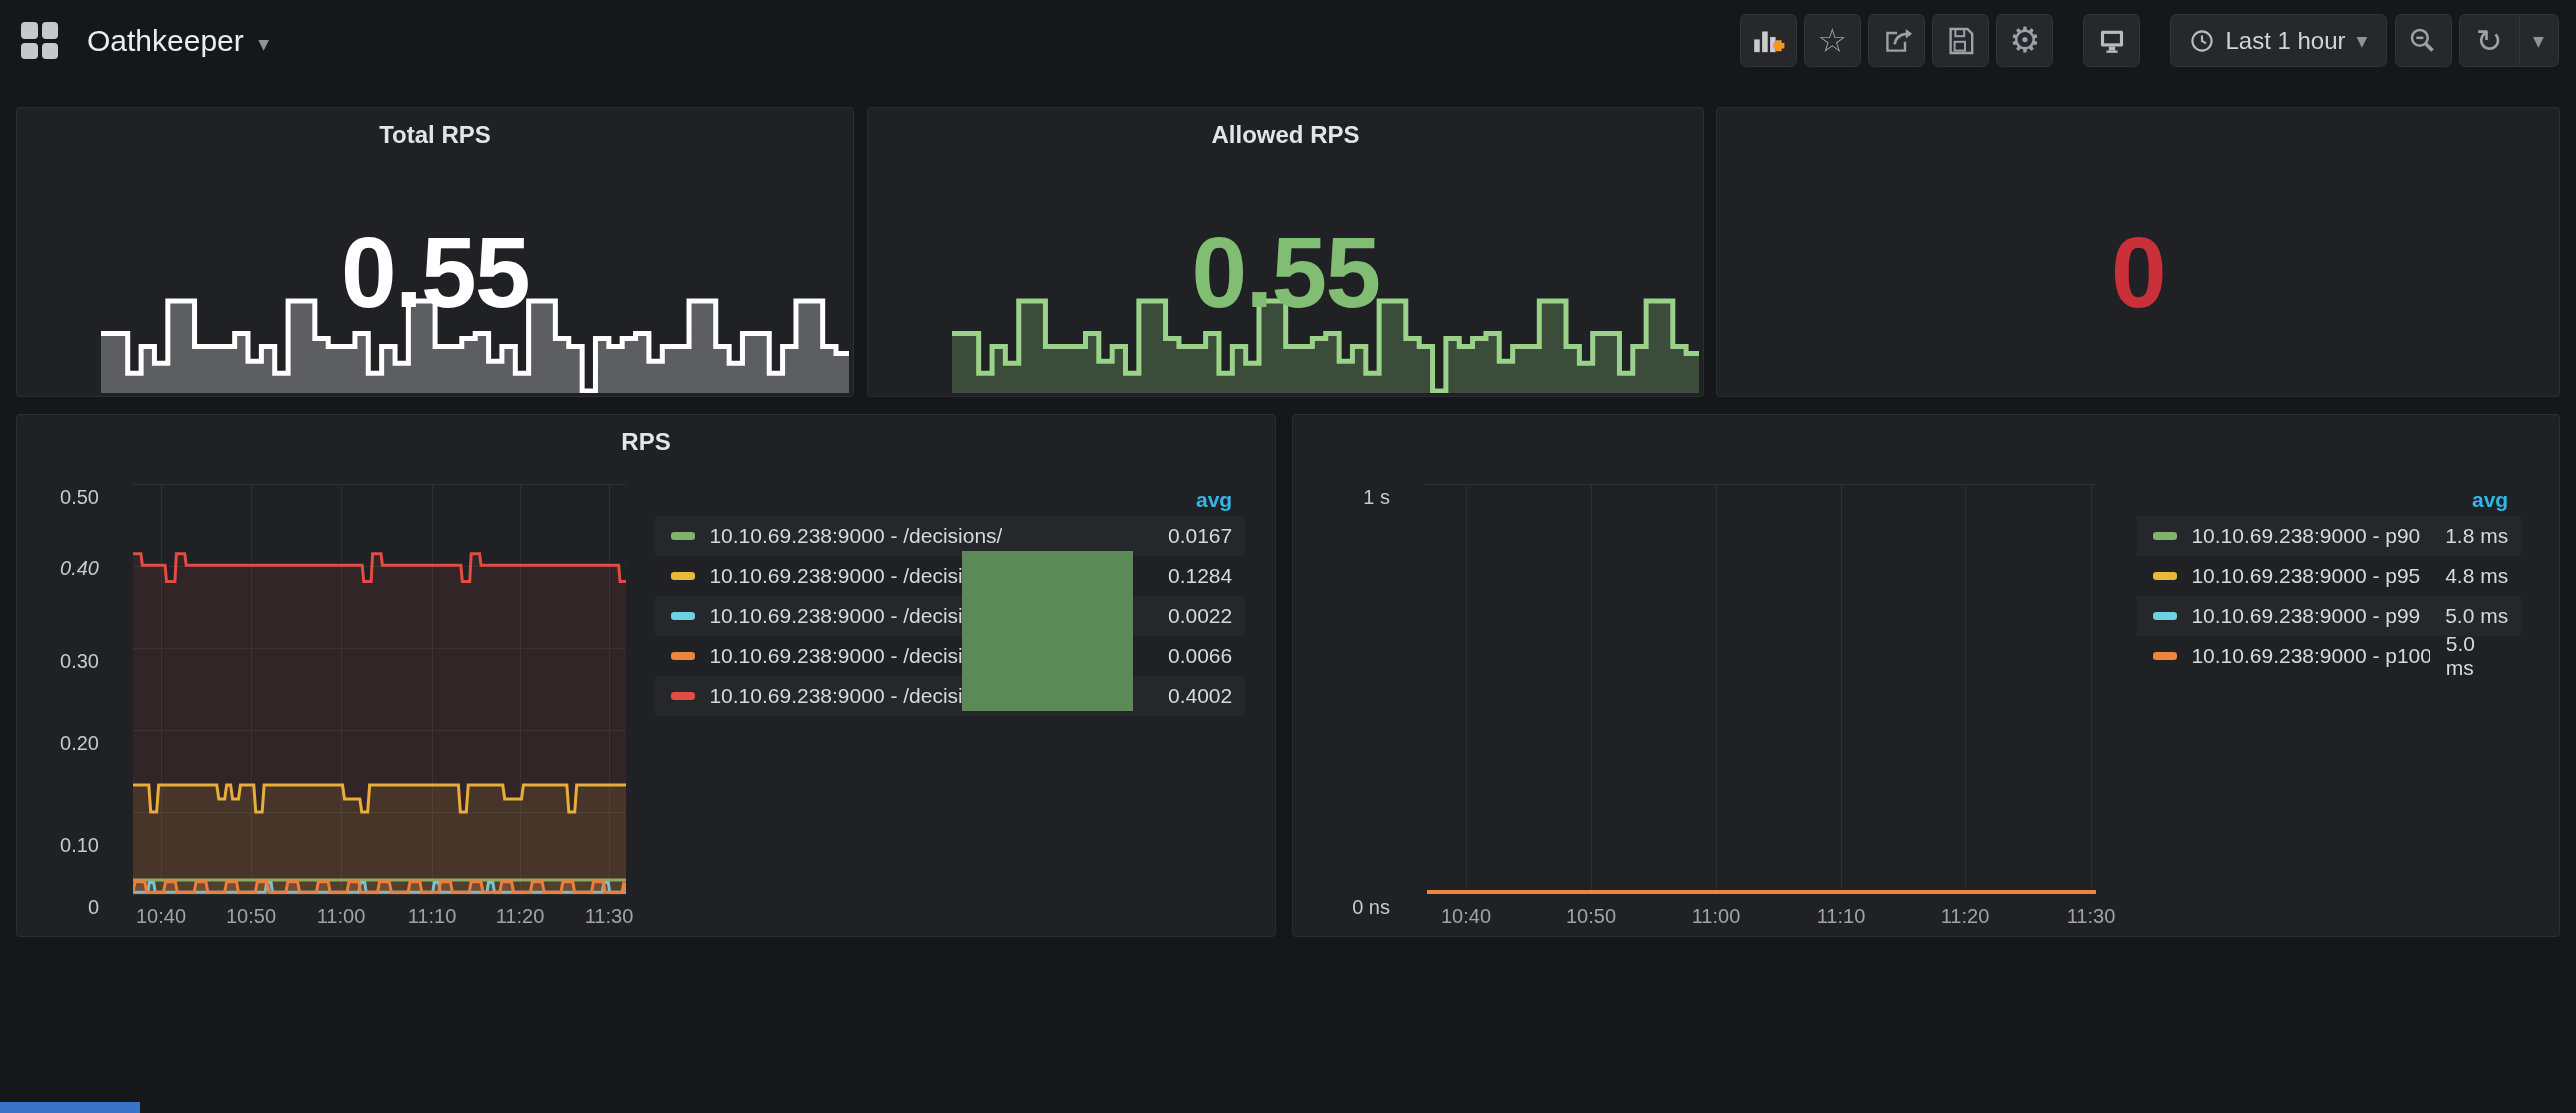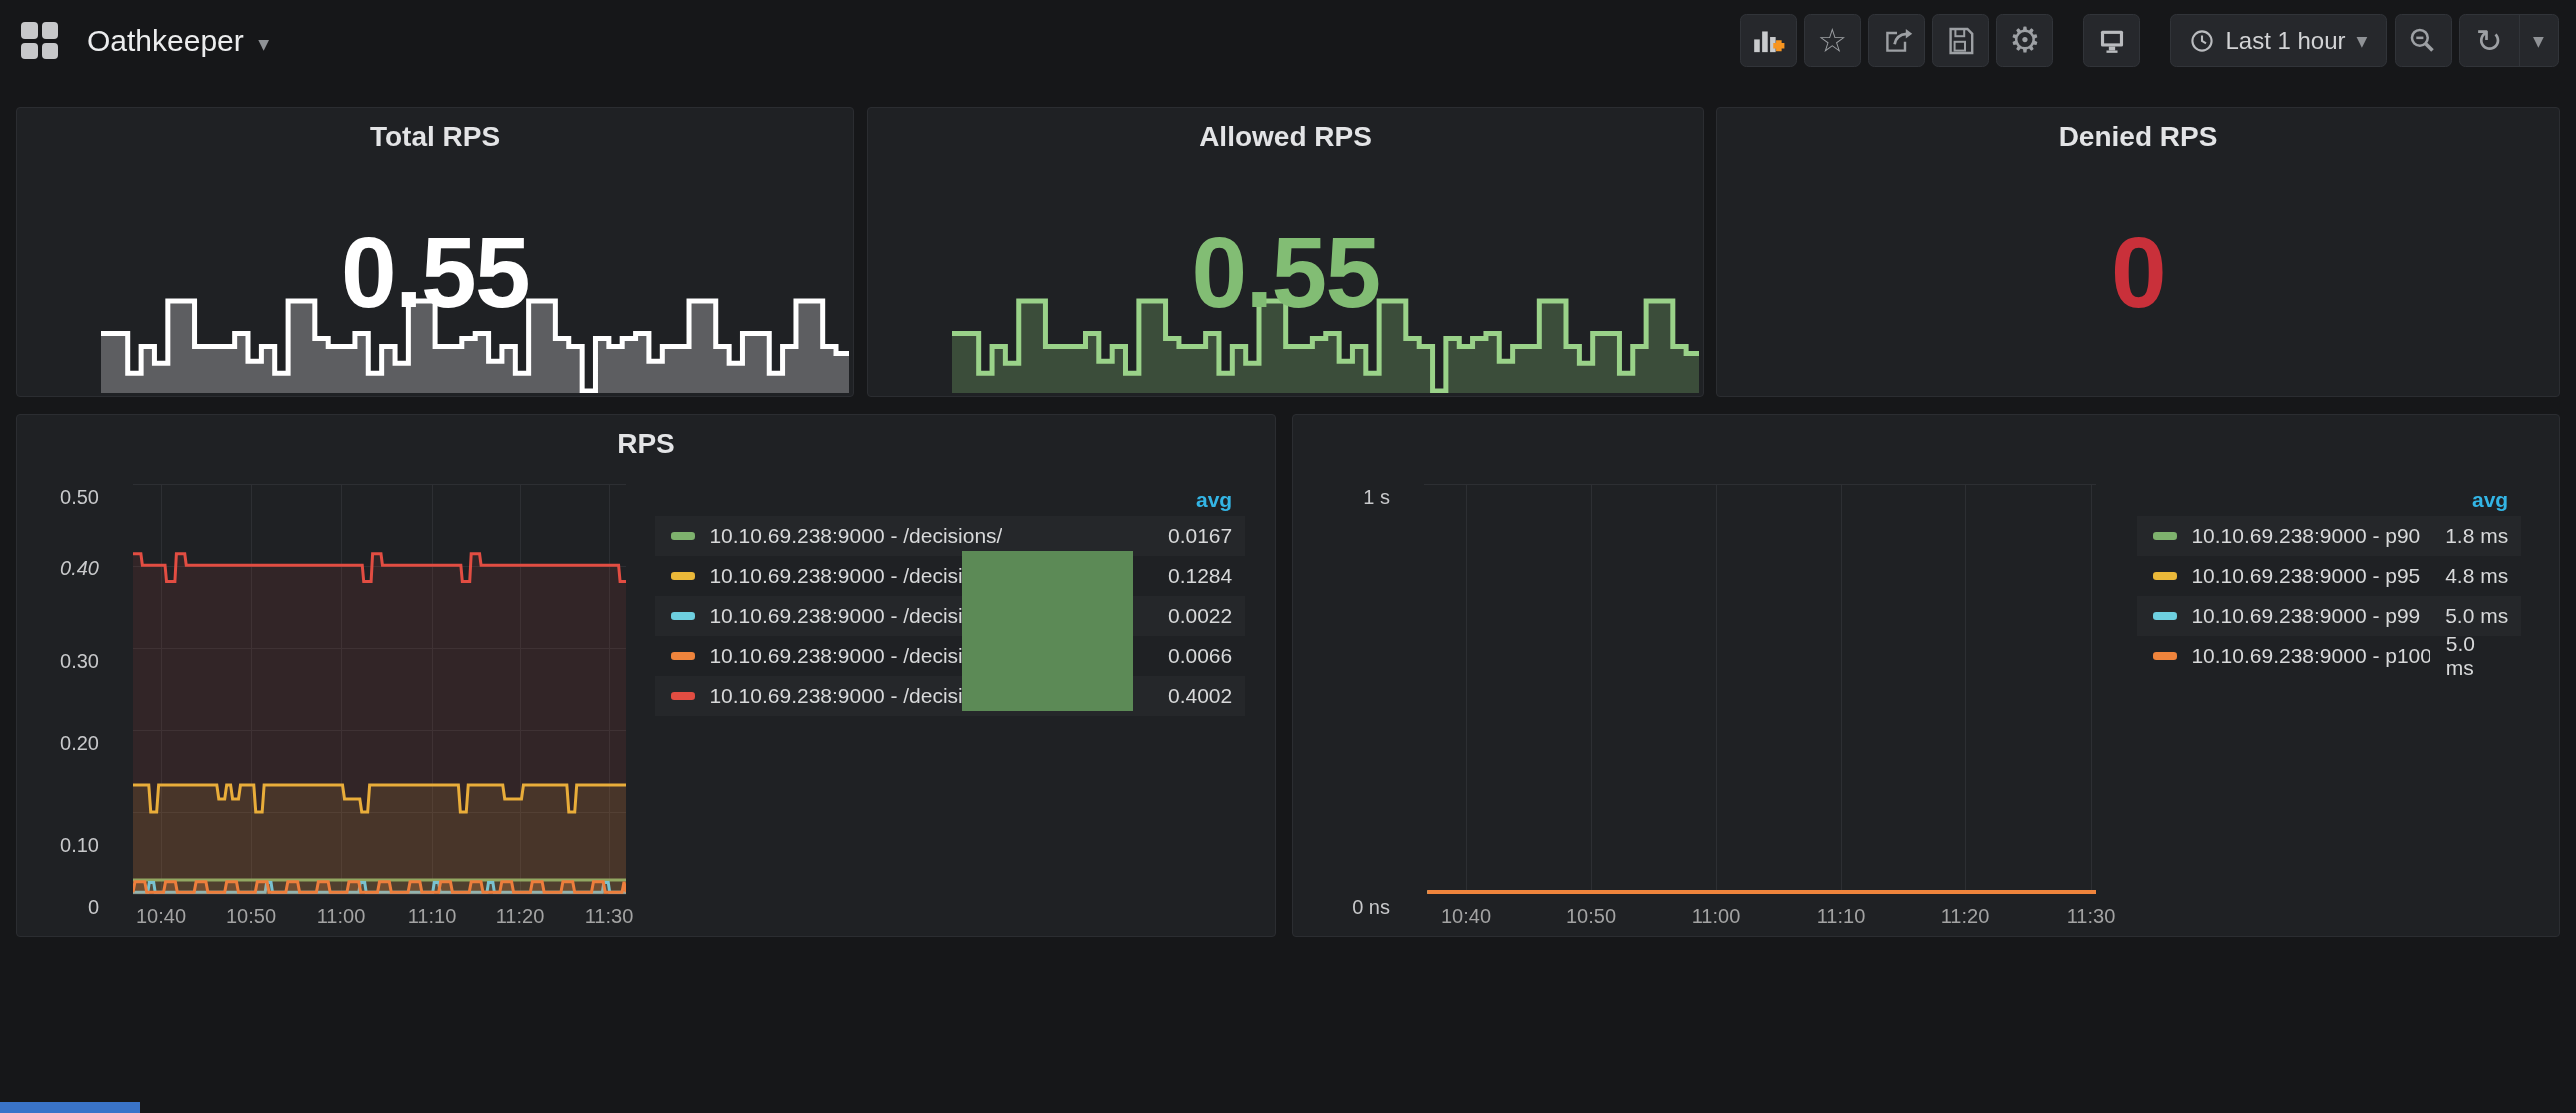--- a/index.html
+++ b/index.html
@@ -17,21 +17,21 @@
   .nav-btn{height:53px;min-width:57px;background:#26282c;border:0.8px solid #313439;border-radius:6.4px;display:flex;align-items:center;justify-content:center;color:#9da0a4;margin-left:7.2px;box-sizing:border-box;cursor:pointer;}
   .glyph{font-family:"DejaVu Sans",sans-serif;line-height:1;}
   .gap-l{margin-left:30px;}
   .time-btn{padding:0 19px;font-size:24px;font-weight:500;color:#d2d3d5;gap:11px;}
   .split-btn{padding:0;overflow:hidden;}
   .split-refresh{padding:0 16px;height:100%;display:flex;align-items:center;}
   .split-caret{padding:0 13.6px;border-left:0.8px solid #313439;height:100%;display:flex;align-items:center;}
 
   
   .panel{position:absolute;background:#1f2124;border:0.8px solid #2b2d31;border-radius:4px;box-sizing:border-box;}
-  .panel-title{position:absolute;top:12.8px;left:0;right:0;text-align:center;font-size:28px;font-weight:700;color:#e3e4e6;z-index:5;cursor:pointer;}
+  .panel-title{position:absolute;top:12.8px;left:0;right:0;text-align:center;font-size:24px;font-weight:700;color:#e3e4e6;z-index:5;cursor:pointer;}
   .stat-value{position:absolute;top:57%;left:0;right:0;transform:translateY(-50%);text-align:center;font-size:100px;font-weight:700;letter-spacing:-1.6px;z-index:2;}
   .spark{position:absolute;left:10%;right:4px;bottom:3.2px;height:99px;z-index:1;}
   .chart-svg{position:absolute;left:0;top:0;width:100%;height:100%;}
 
   #panel-total{left:16px;top:107px;width:838px;height:290px;}
   #panel-allowed{left:867px;top:107px;width:837px;height:290px;}
   #panel-denied{left:1716px;top:107px;width:844px;height:290px;}
   #panel-rps{left:16px;top:414px;width:1260px;height:523px;}
   #panel-lat{left:1292px;top:414px;width:1268px;height:523px;}
 
@@ -153,21 +153,20 @@
   <div class="stat-value" style="color: rgb(130, 189, 116);">0.55</div>
   <div class="spark">
       <svg viewBox="0 0 1000 1000" preserveAspectRatio="none" class="chart-svg">
         <polygon points="0.0,400.0 17.9,400.0 17.9,400.0 35.7,400.0 35.7,800.0 53.6,800.0 53.6,530.0 71.4,530.0 71.4,700.0 89.3,700.0 89.3,70.0 107.1,70.0 107.1,70.0 125.0,70.0 125.0,530.0 142.9,530.0 142.9,530.0 160.7,530.0 160.7,530.0 178.6,530.0 178.6,400.0 196.4,400.0 196.4,680.0 214.3,680.0 214.3,530.0 232.1,530.0 232.1,800.0 250.0,800.0 250.0,70.0 267.9,70.0 267.9,70.0 285.7,70.0 285.7,450.0 303.6,450.0 303.6,530.0 321.4,530.0 321.4,530.0 339.3,530.0 339.3,400.0 357.1,400.0 357.1,800.0 375.0,800.0 375.0,530.0 392.9,530.0 392.9,700.0 410.7,700.0 410.7,70.0 428.6,70.0 428.6,70.0 446.4,70.0 446.4,530.0 464.3,530.0 464.3,530.0 482.1,530.0 482.1,450.0 500.0,450.0 500.0,400.0 517.9,400.0 517.9,680.0 535.7,680.0 535.7,530.0 553.6,530.0 553.6,800.0 571.4,800.0 571.4,70.0 589.3,70.0 589.3,70.0 607.1,70.0 607.1,450.0 625.0,450.0 625.0,530.0 642.9,530.0 642.9,980.0 660.7,980.0 660.7,450.0 678.6,450.0 678.6,530.0 696.4,530.0 696.4,450.0 714.3,450.0 714.3,400.0 732.1,400.0 732.1,680.0 750.0,680.0 750.0,530.0 767.9,530.0 767.9,530.0 785.7,530.0 785.7,70.0 803.6,70.0 803.6,70.0 821.4,70.0 821.4,530.0 839.3,530.0 839.3,700.0 857.1,700.0 857.1,400.0 875.0,400.0 875.0,400.0 892.9,400.0 892.9,800.0 910.7,800.0 910.7,530.0 928.6,530.0 928.6,70.0 946.4,70.0 946.4,70.0 964.3,70.0 964.3,530.0 982.1,530.0 982.1,600.0 1000.0,600.0 1000,1000 0,1000" fill="rgba(126,178,109,0.30)"></polygon>
         <polyline points="0.0,400.0 17.9,400.0 17.9,400.0 35.7,400.0 35.7,800.0 53.6,800.0 53.6,530.0 71.4,530.0 71.4,700.0 89.3,700.0 89.3,70.0 107.1,70.0 107.1,70.0 125.0,70.0 125.0,530.0 142.9,530.0 142.9,530.0 160.7,530.0 160.7,530.0 178.6,530.0 178.6,400.0 196.4,400.0 196.4,680.0 214.3,680.0 214.3,530.0 232.1,530.0 232.1,800.0 250.0,800.0 250.0,70.0 267.9,70.0 267.9,70.0 285.7,70.0 285.7,450.0 303.6,450.0 303.6,530.0 321.4,530.0 321.4,530.0 339.3,530.0 339.3,400.0 357.1,400.0 357.1,800.0 375.0,800.0 375.0,530.0 392.9,530.0 392.9,700.0 410.7,700.0 410.7,70.0 428.6,70.0 428.6,70.0 446.4,70.0 446.4,530.0 464.3,530.0 464.3,530.0 482.1,530.0 482.1,450.0 500.0,450.0 500.0,400.0 517.9,400.0 517.9,680.0 535.7,680.0 535.7,530.0 553.6,530.0 553.6,800.0 571.4,800.0 571.4,70.0 589.3,70.0 589.3,70.0 607.1,70.0 607.1,450.0 625.0,450.0 625.0,530.0 642.9,530.0 642.9,980.0 660.7,980.0 660.7,450.0 678.6,450.0 678.6,530.0 696.4,530.0 696.4,450.0 714.3,450.0 714.3,400.0 732.1,400.0 732.1,680.0 750.0,680.0 750.0,530.0 767.9,530.0 767.9,530.0 785.7,530.0 785.7,70.0 803.6,70.0 803.6,70.0 821.4,70.0 821.4,530.0 839.3,530.0 839.3,700.0 857.1,700.0 857.1,400.0 875.0,400.0 875.0,400.0 892.9,400.0 892.9,800.0 910.7,800.0 910.7,530.0 928.6,530.0 928.6,70.0 946.4,70.0 946.4,70.0 964.3,70.0 964.3,530.0 982.1,530.0 982.1,600.0 1000.0,600.0" fill="none" stroke="#9ad289" stroke-width="5" vector-effect="non-scaling-stroke"></polyline>
       </svg>
     </div>
 </div>
 
 <div class="panel" id="panel-denied">
-  <div class="panel-title">Denied RPS</div>
   <div class="stat-value" style="color: rgb(201, 48, 58);">0</div>
 </div>
 
 <div class="panel" id="panel-rps">
   <div class="panel-title">RPS</div>
   <div class="plot plot-rps">
       <div class="grid-h" style="top: 0px;"></div>
       <div class="grid-h" style="top: 82px;"></div>
       <div class="grid-h" style="top: 164px;"></div>
       <div class="grid-h" style="top: 246px;"></div>

